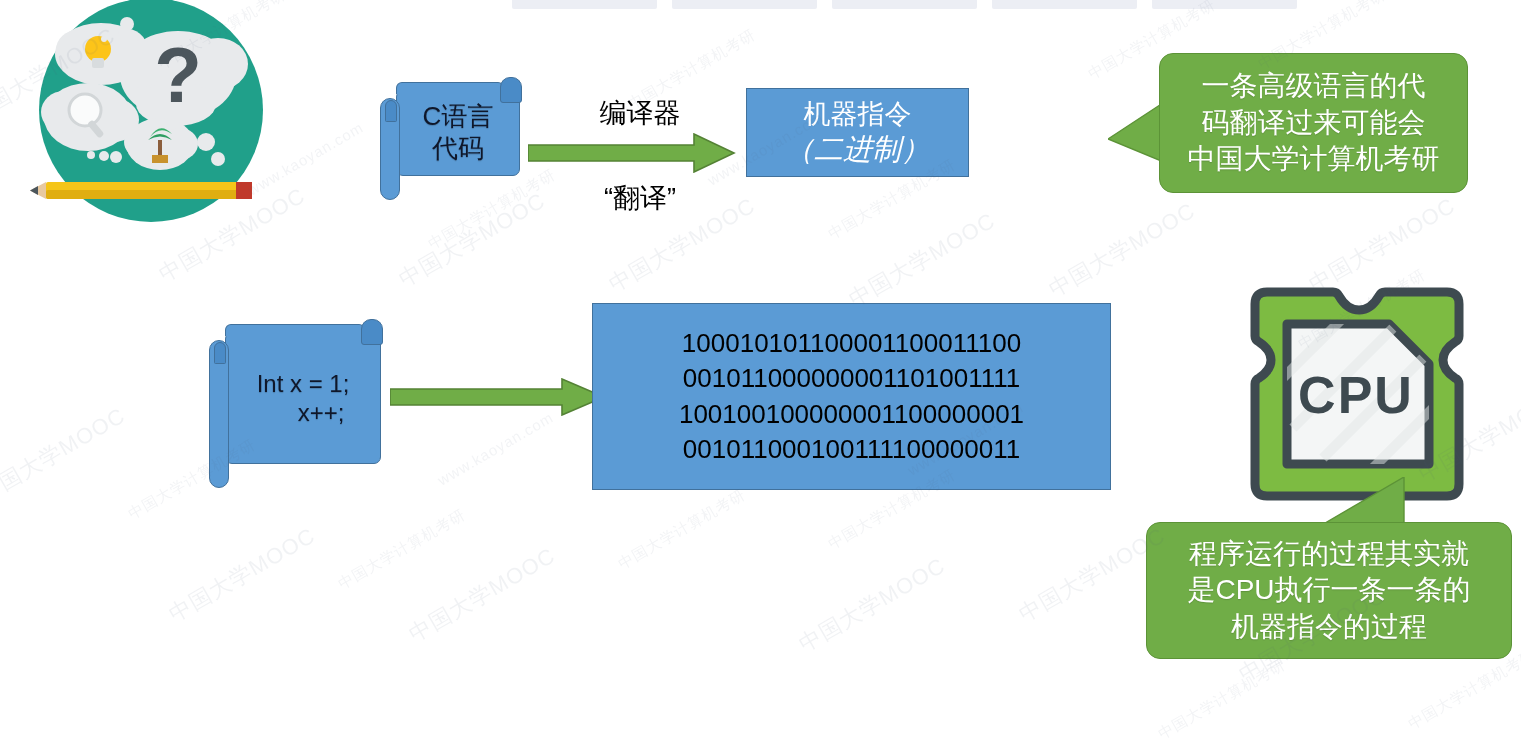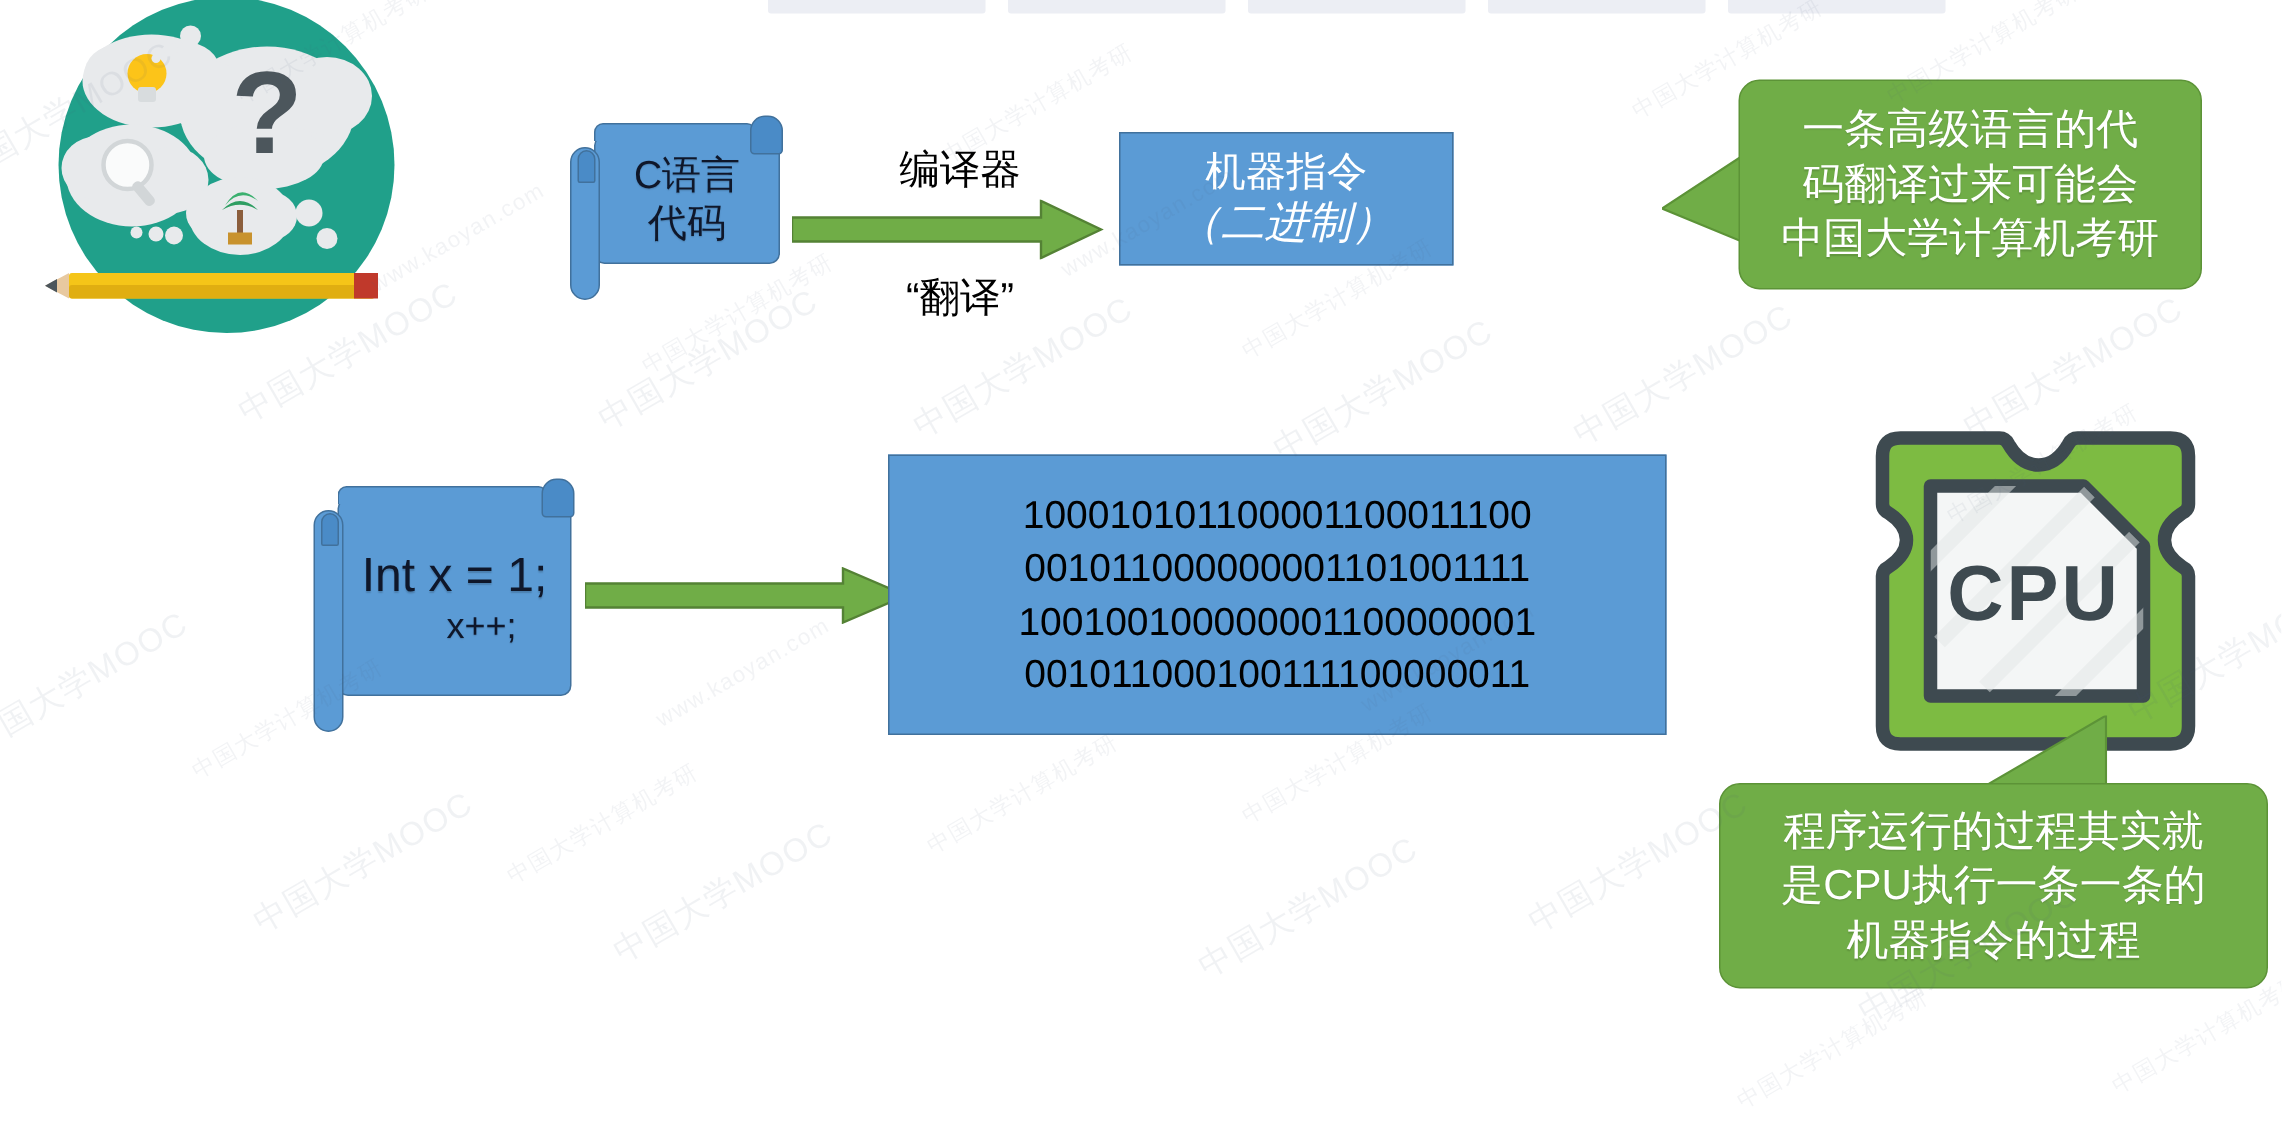--- a/index.html
+++ b/index.html
@@ -290,21 +290,21 @@
     <span class="cn line" style="font-size:28px; line-height:1.32;">中国大学计算机考研</span>
   </div>
 </div>
 
 <div class="scroll-shape" style="left:207px; top:318px; width:184px; height:172px;">
   <div class="scroll-top-band"></div>
   <div class="roll-right"></div>
   <div class="roll-left"></div>
   <div class="roll-left-cap"></div>
   <div class="scroll-body">
-    <span class="scroll-text line" style="font-size:32px; padding-left:0;text-align:center;">Int x = 1;</span>
+    <span class="scroll-text line" style="font-size:24px; padding-left:0;text-align:center;">Int x = 1;</span>
     <span class="scroll-text line" style="font-size:24px; padding-left:36px;">x++;</span>
   </div>
 </div>
 
 <div class="green-arrow" style="left:390px; top:378px; width:216px; height:38px;">
   <svg width="216" height="38" viewBox="0 0 216 38">
     <polygon points="0,11 172,11 172,1 214,19 172,37 172,27 0,27" fill="#70AD47" stroke="#548235" stroke-width="1.6"></polygon>
   </svg>
 </div>
 

